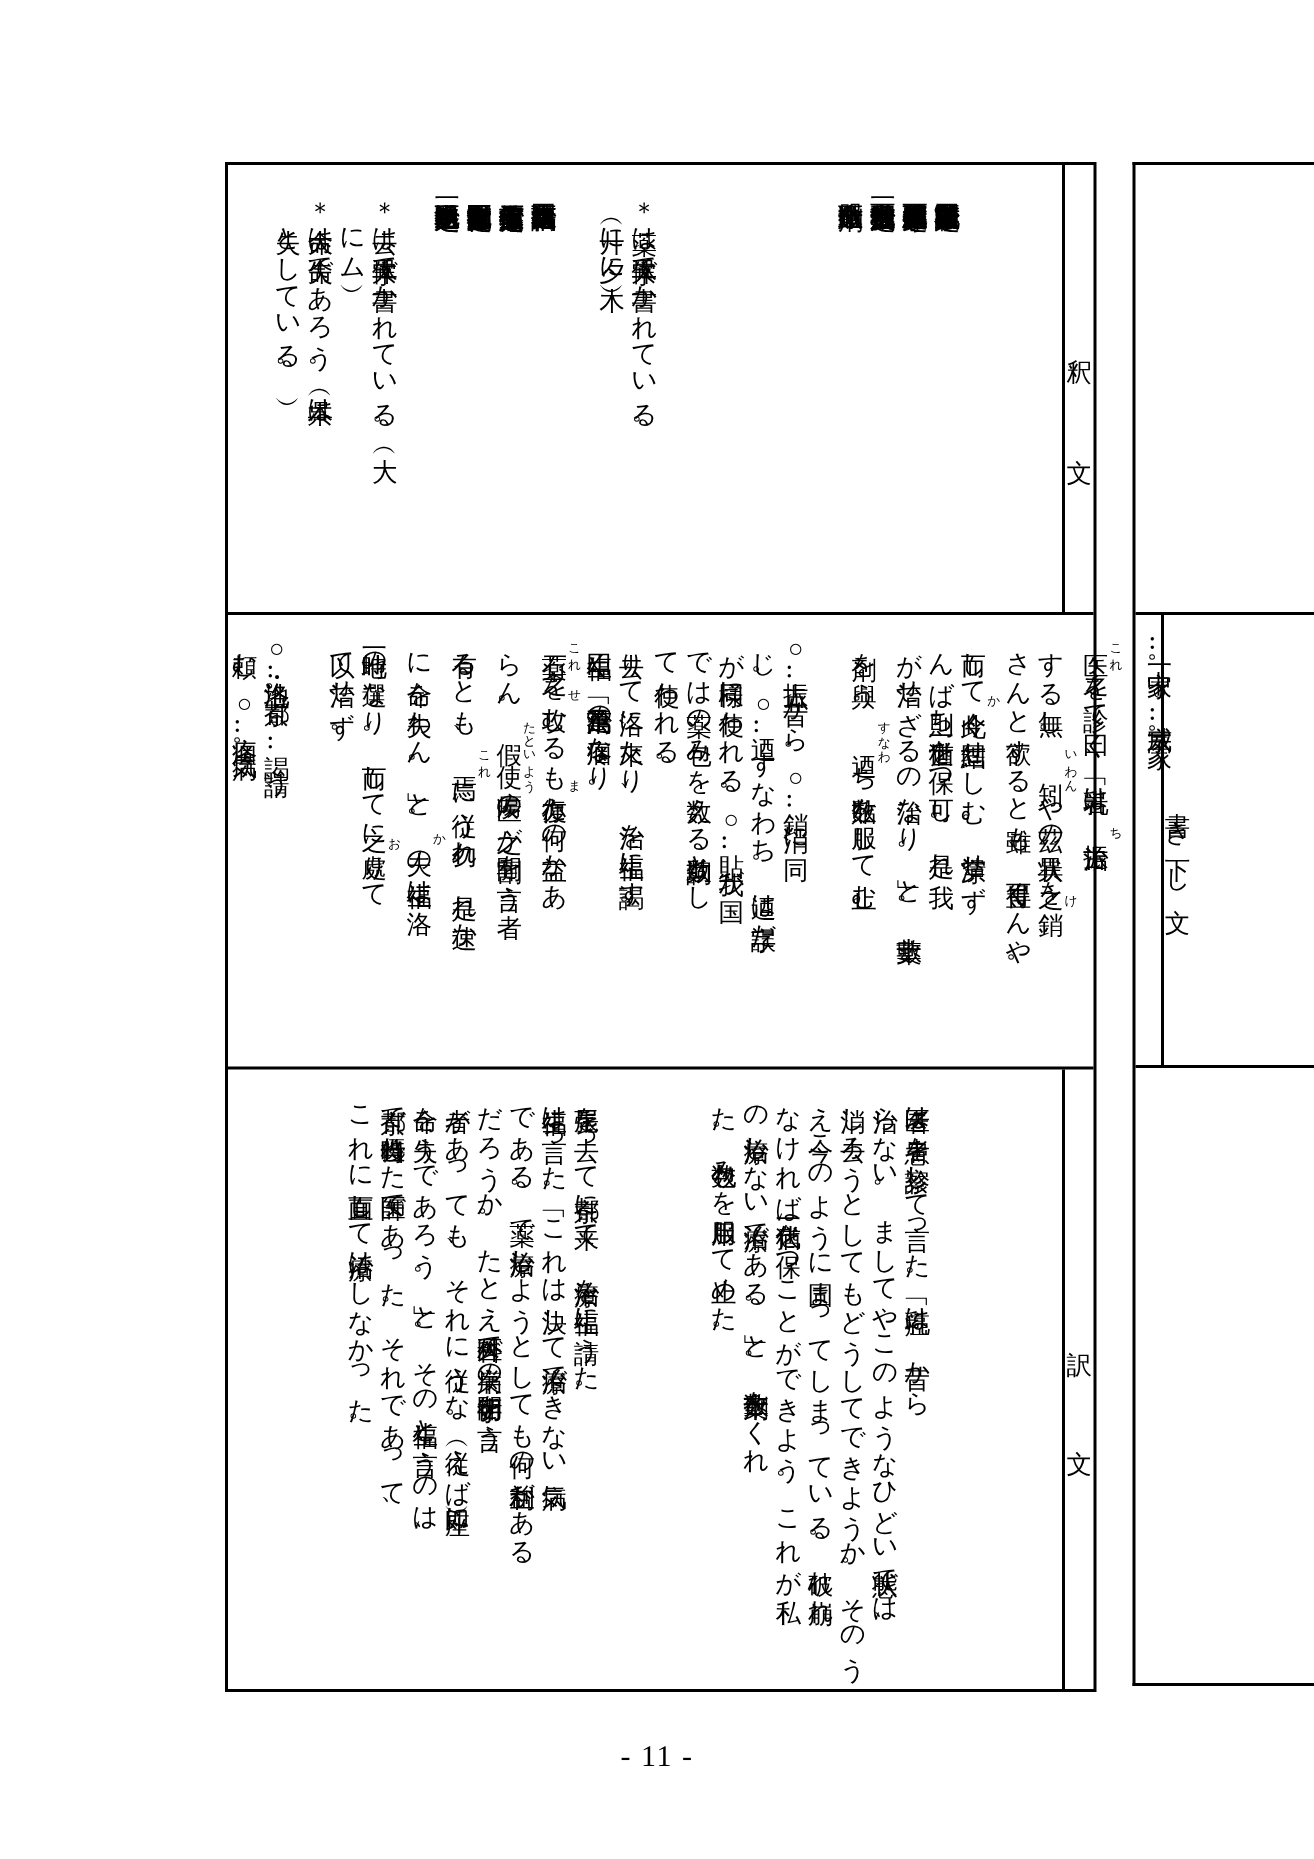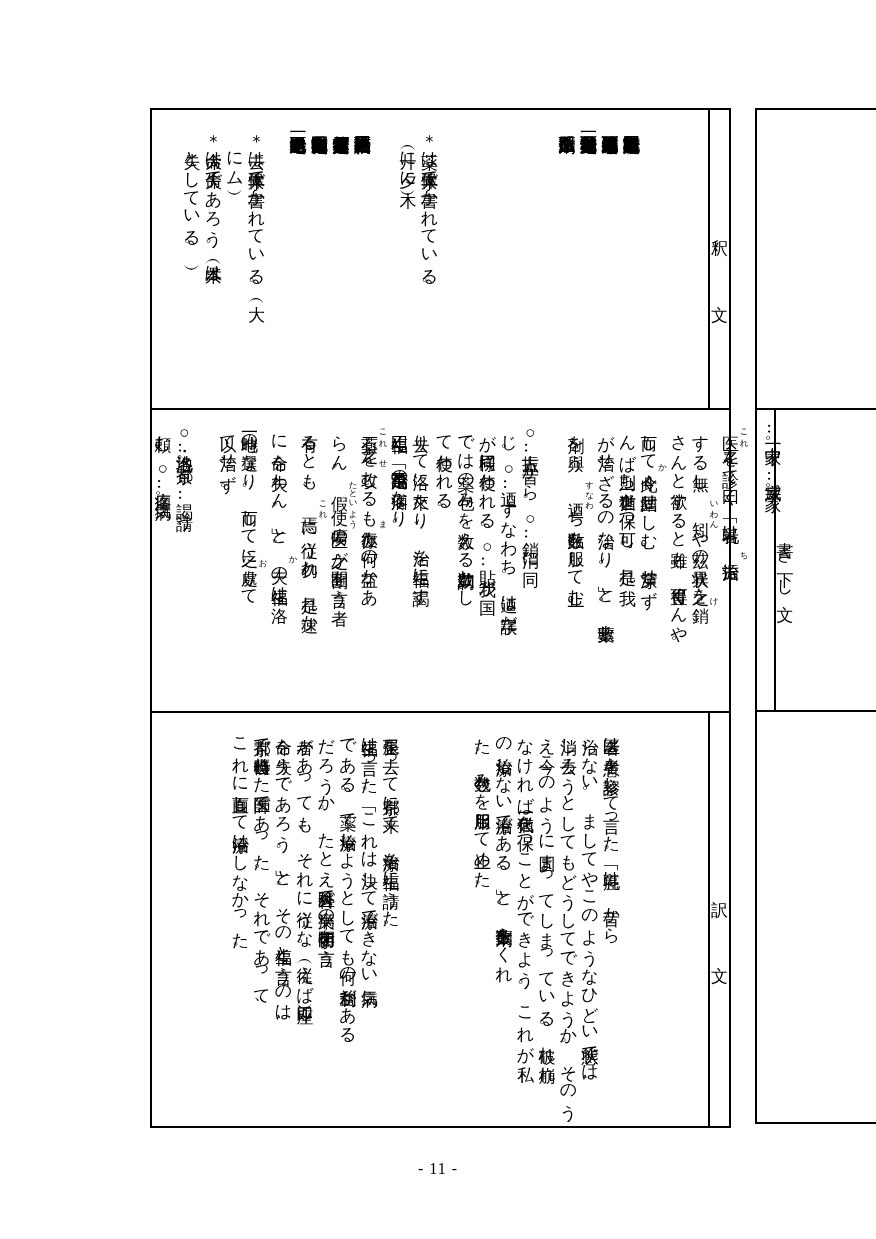--- a/index.html
+++ b/index.html
@@ -55,21 +55,21 @@
   .side-row.r1{height:300px;border-bottom:2px solid #000;}
   .side-row.r2{height:302px;border-bottom:2px solid #000;position:relative;}
   .side-row.r3{flex:1;}
   .side-text{
     position:absolute;left:5px;top:13px;writing-mode:vertical-rl;
     font-size:17px;line-height:21.5px;
   }
   
   .page-number{
     position:absolute;left:0;right:0;top:1160px;text-align:center;
-    font-size:16px;letter-spacing:1px;
+    font-size:20px;letter-spacing:1px;
   }
 </style>
 </head>
 <body>
 
 <div class="page">
 
   <div class="main-table">
 
     <section class="trow sec-0">

